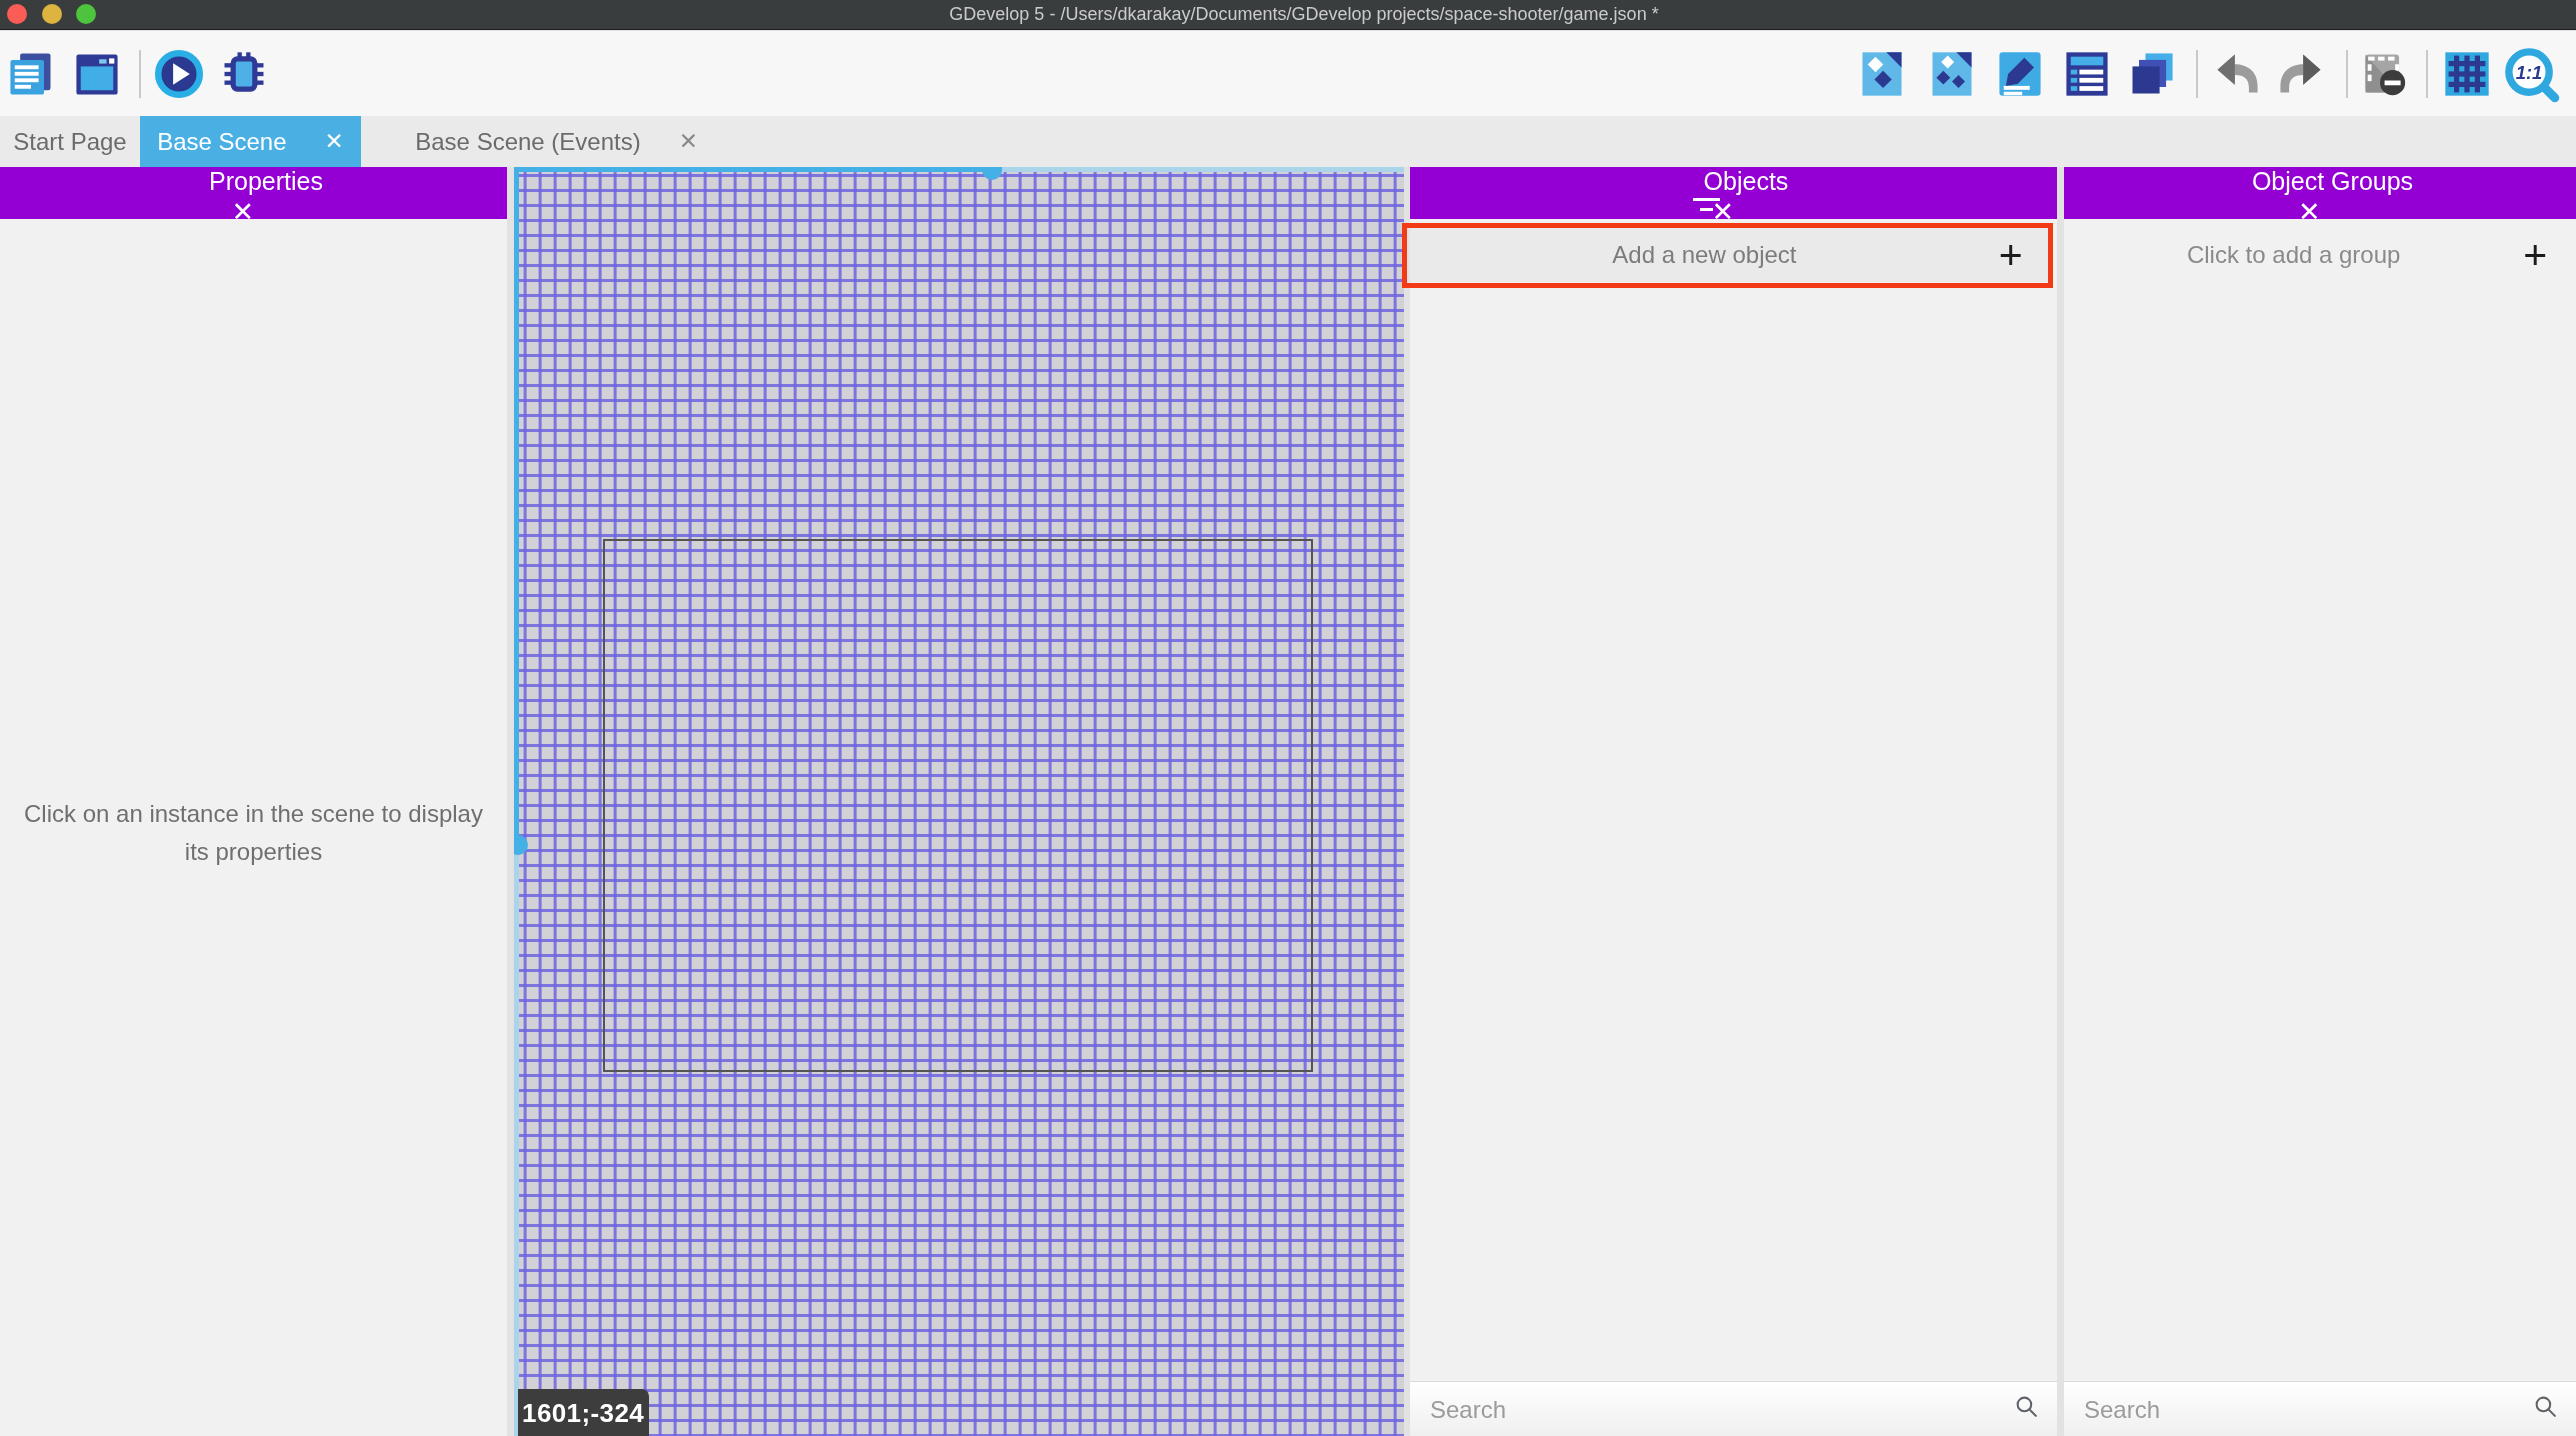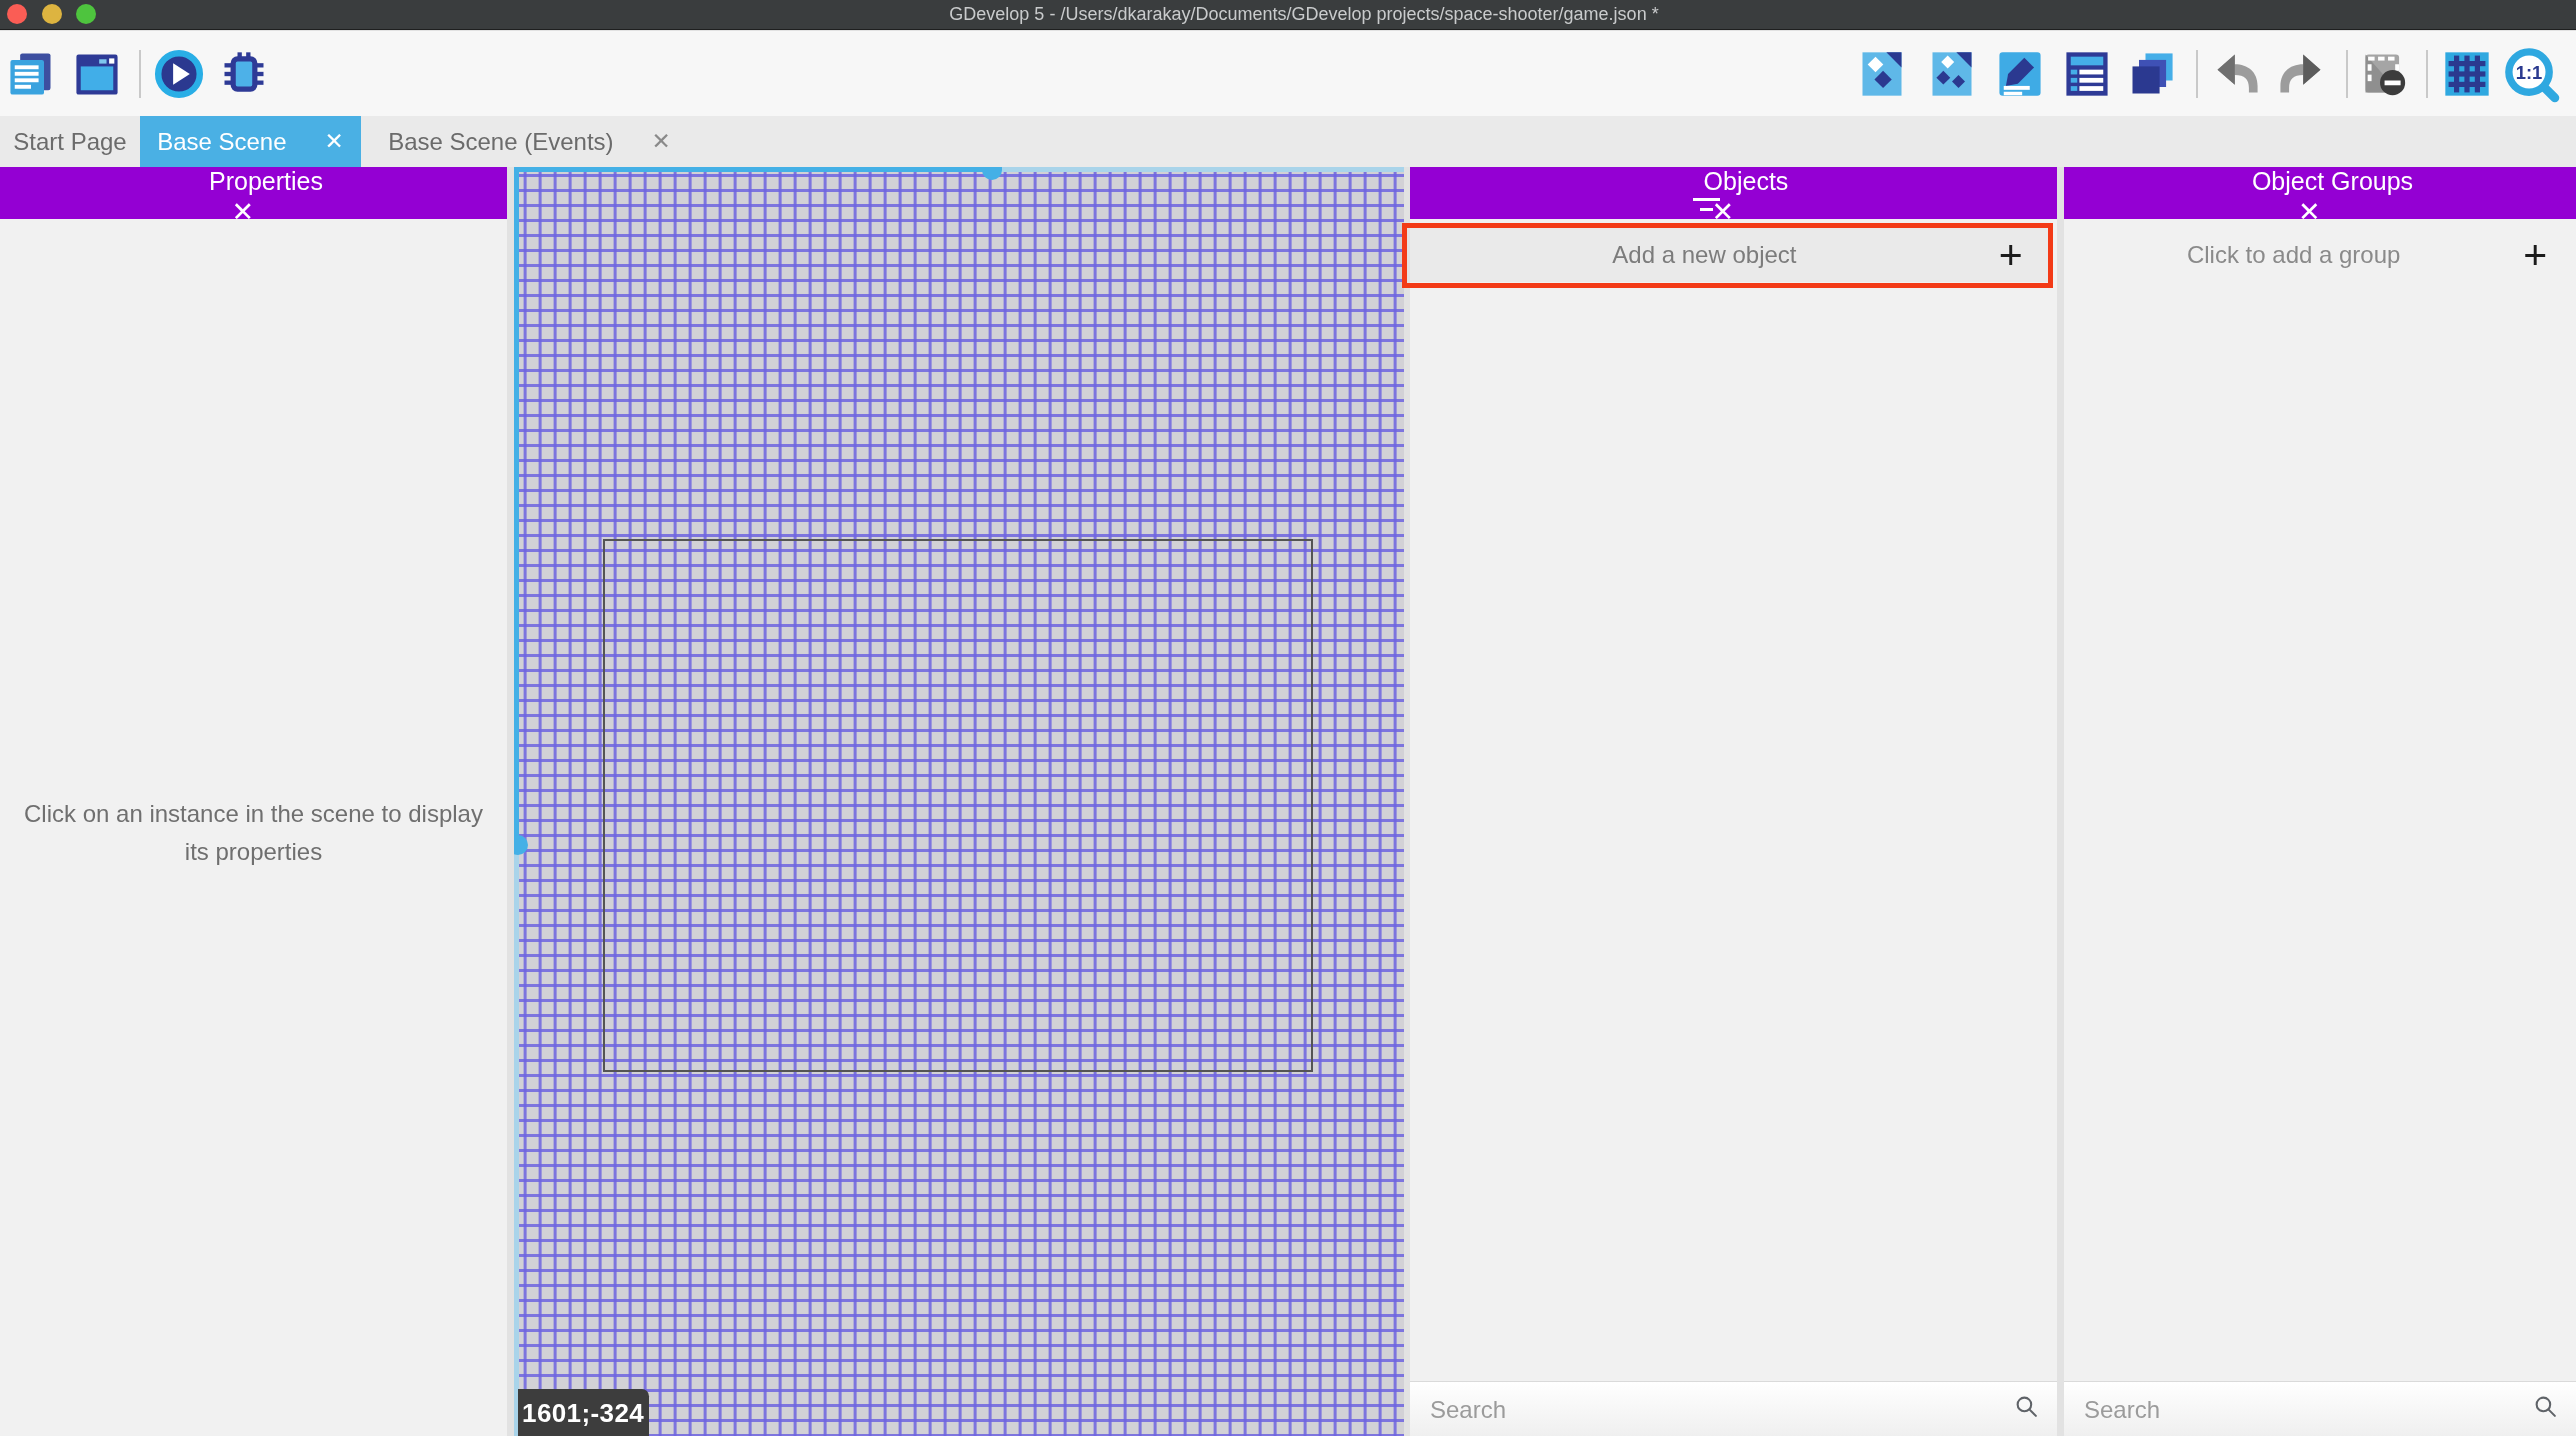--- a/index.html
+++ b/index.html
@@ -12,32 +12,32 @@
             background:#3a3d3e;border-bottom:0.9px solid #1e1f1f;}
   .traffic{position:absolute;top:3.6px;width:20px;height:20px;border-radius:50%;}
   .t-red{left:7.2px;background:#fa5d55;}
   .t-yellow{left:42px;background:#ddb440;}
   .t-green{left:76px;background:#4ec43e;}
   .titlebar .title{position:absolute;left:0;right:0;top:0;height:30px;
             line-height:29px;text-align:center;color:#c9cbcc;font-size:18px;padding-left:32px;}
 
   
   .toolbar{position:absolute;left:0;top:30.5px;width:2576px;height:85px;background:#f7f7f7;}
-  .tb-icon{position:absolute;top:17px;width:52px;height:52px;}
+  .tb-icon{position:absolute;top:17px;width:52px;height:52px;font-style:italic;}
   .tb-icon svg{width:100%;height:100%;display:block;}
   .tb-sep{position:absolute;top:19px;width:1.8px;height:48px;background:#c9c9c9;}
 
   
   .tabbar{position:absolute;left:0;top:116px;width:2576px;height:51px;
           background:#eaeaea;display:flex;}
   .tab{height:51px;display:flex;align-items:center;justify-content:center;
        font-size:24px;color:#6b6b6b;gap:38px;}
   .tab.start{width:140px;}
   .tab.active{width:221px;background:#4ab0e4;color:#ffffff;}
-  .tab.events{width:337px;}
+  .tab.events{width:337px;justify-content:flex-end;}
   .tab .x{font-size:23px;color:#8a8a8a;cursor:default;}
   .tab.active .x{color:#ffffff;}
 
   
   .panel{position:absolute;top:167px;height:1270px;background:#f1f1f1;}
   .p-header{position:absolute;left:0;top:0;right:0;height:52px;background:#9400d3;
             color:#fff;display:flex;align-items:center;flex-direction:column;}
   .p-title{font-size:25px;margin-left:25px;flex:1;}
   .p-close{font-size:27px;margin-right:21.5px;color:#fff;}
   .filter-ic{width:27px;height:18px;margin-right:54px;position:relative;}

